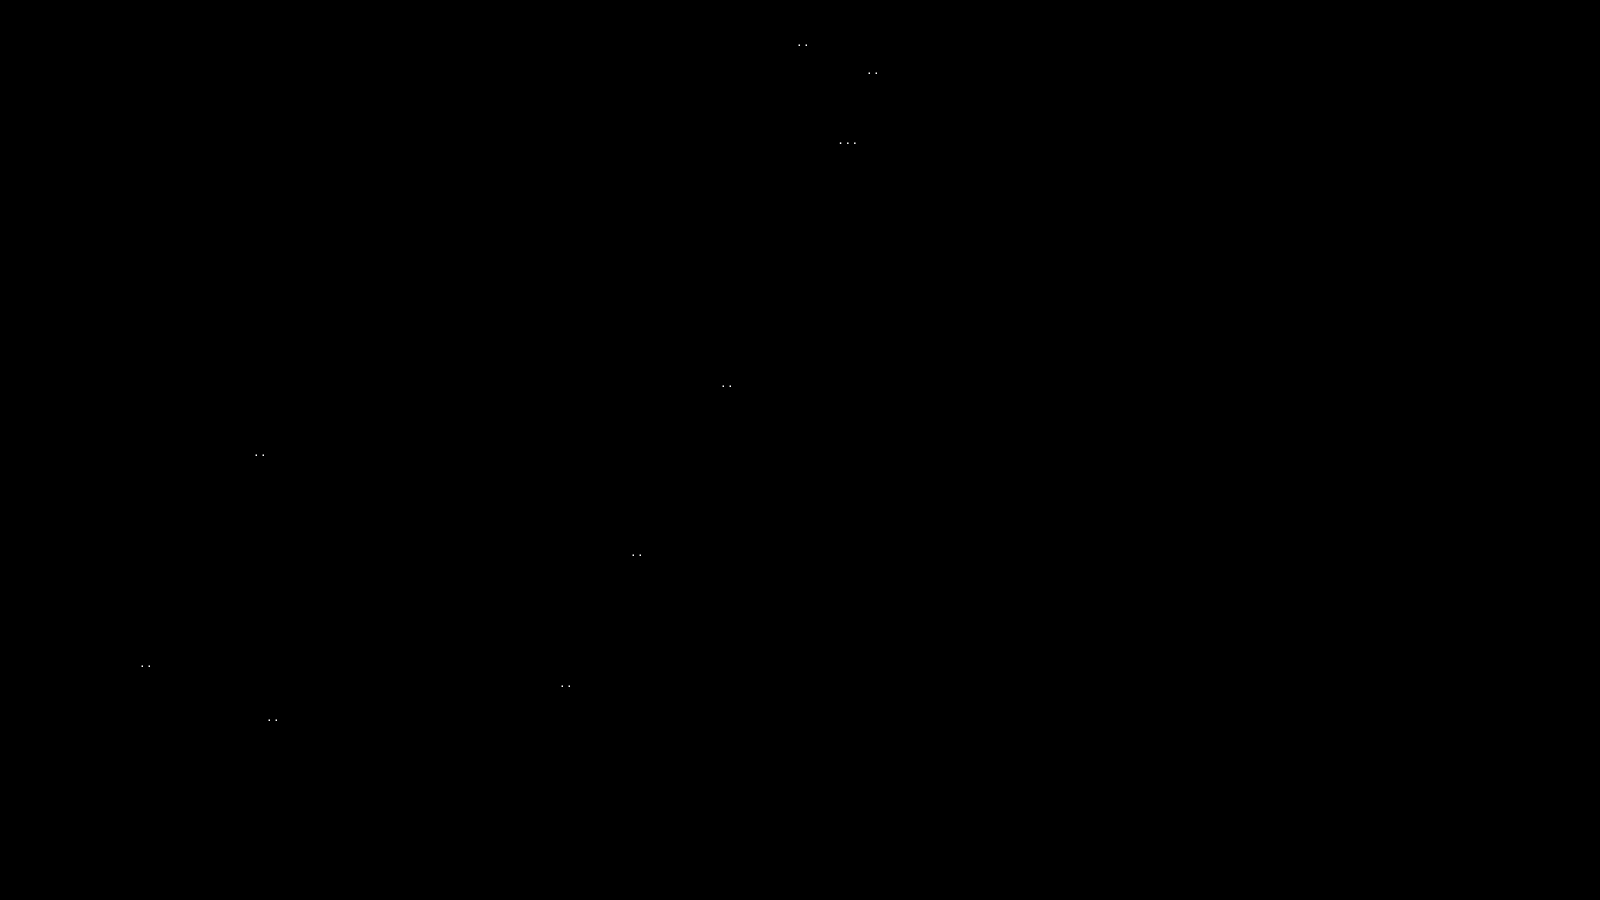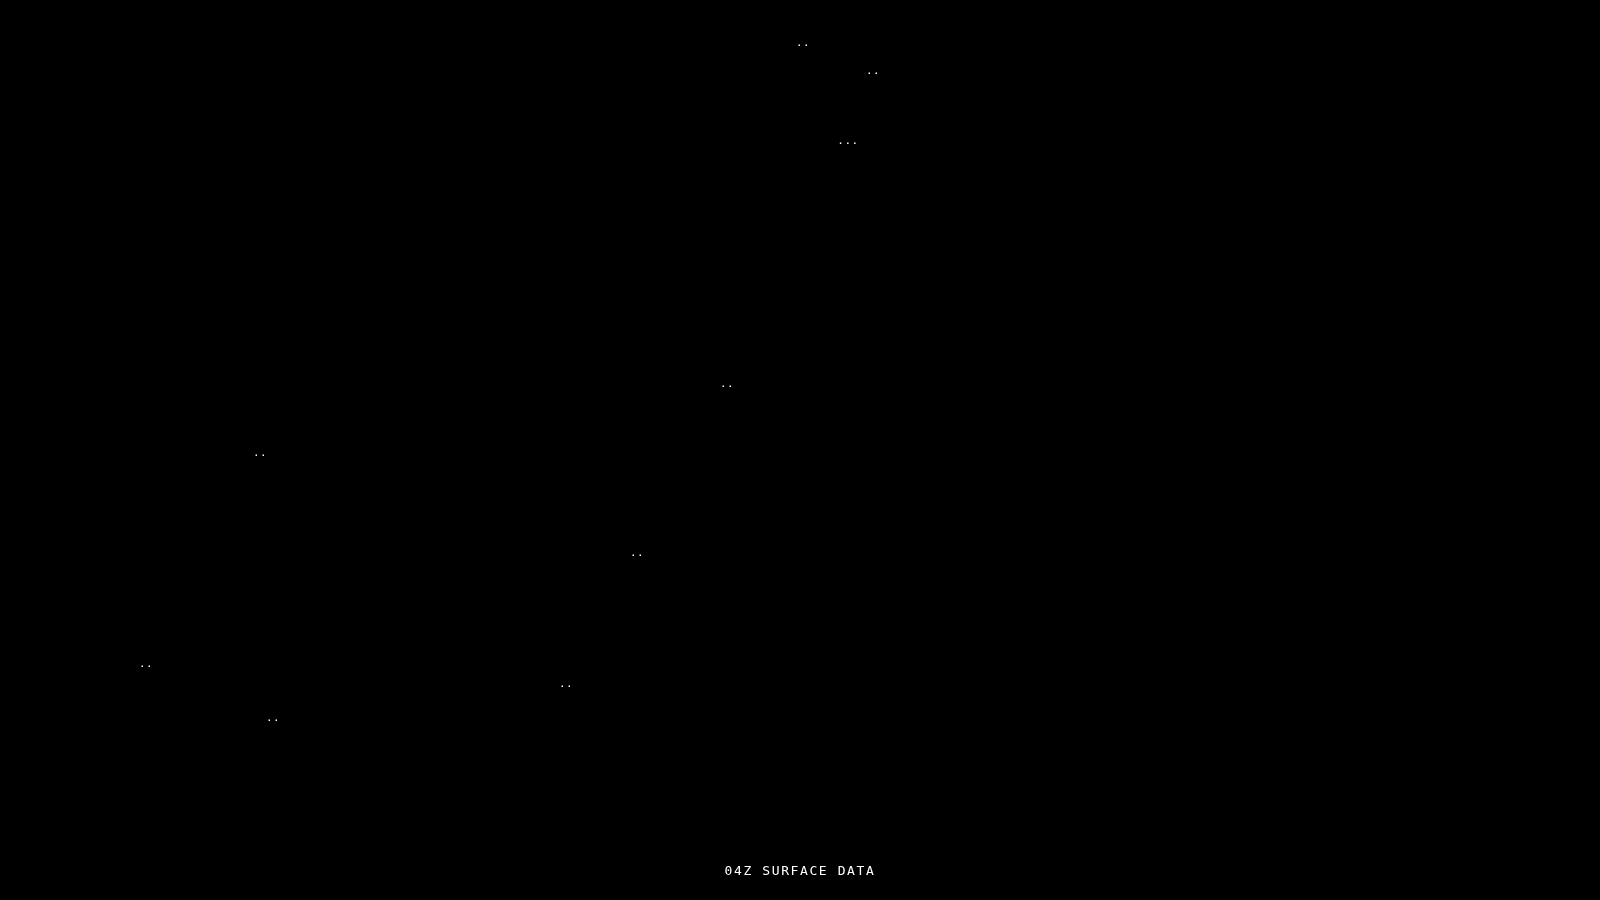--- a/index.html
+++ b/index.html
@@ -76,15 +76,14 @@
   </div>
 
   <div class="station" style="left:566px; top:683px;">
     <span class="plot-row">..</span>
   </div>
 
   <div class="station" style="left:273px; top:717px;">
     <span class="plot-row">..</span>
   </div>
 
-  <div class="footer-label">04Z SURFACE DATA</div>
 
 </div>
 
 </body></html>

